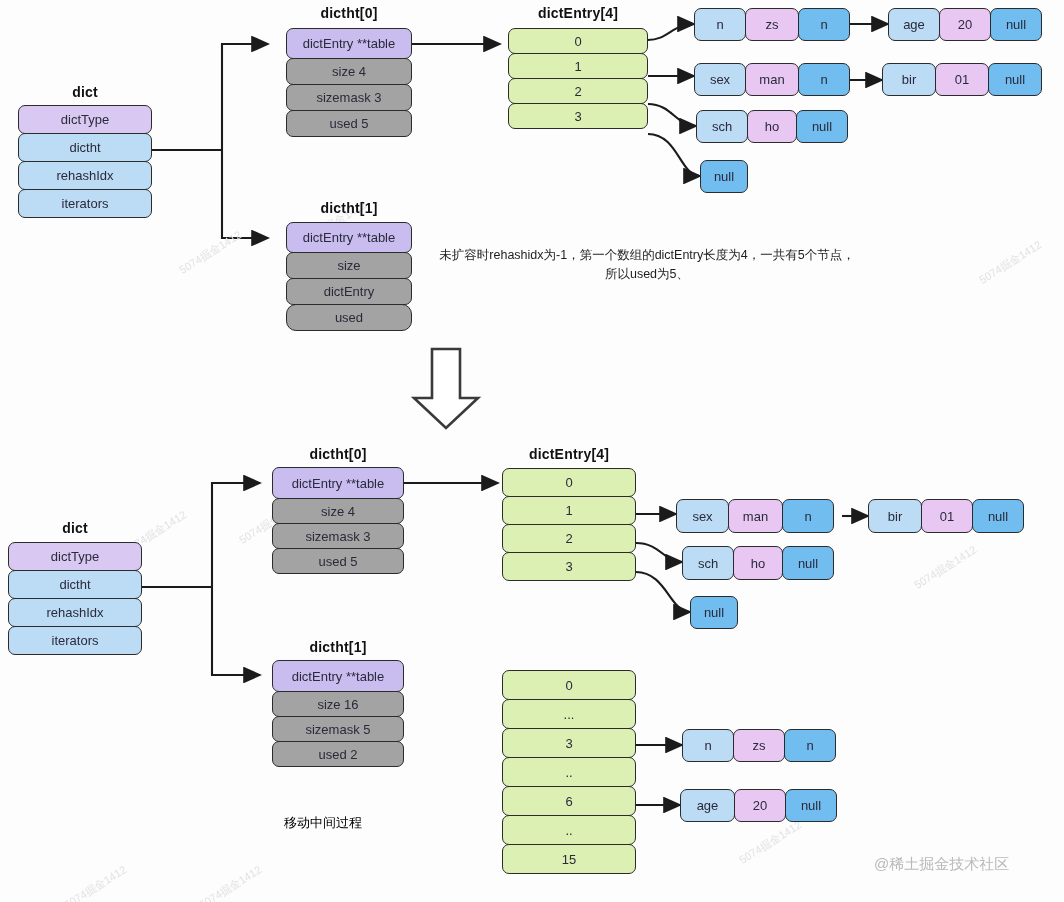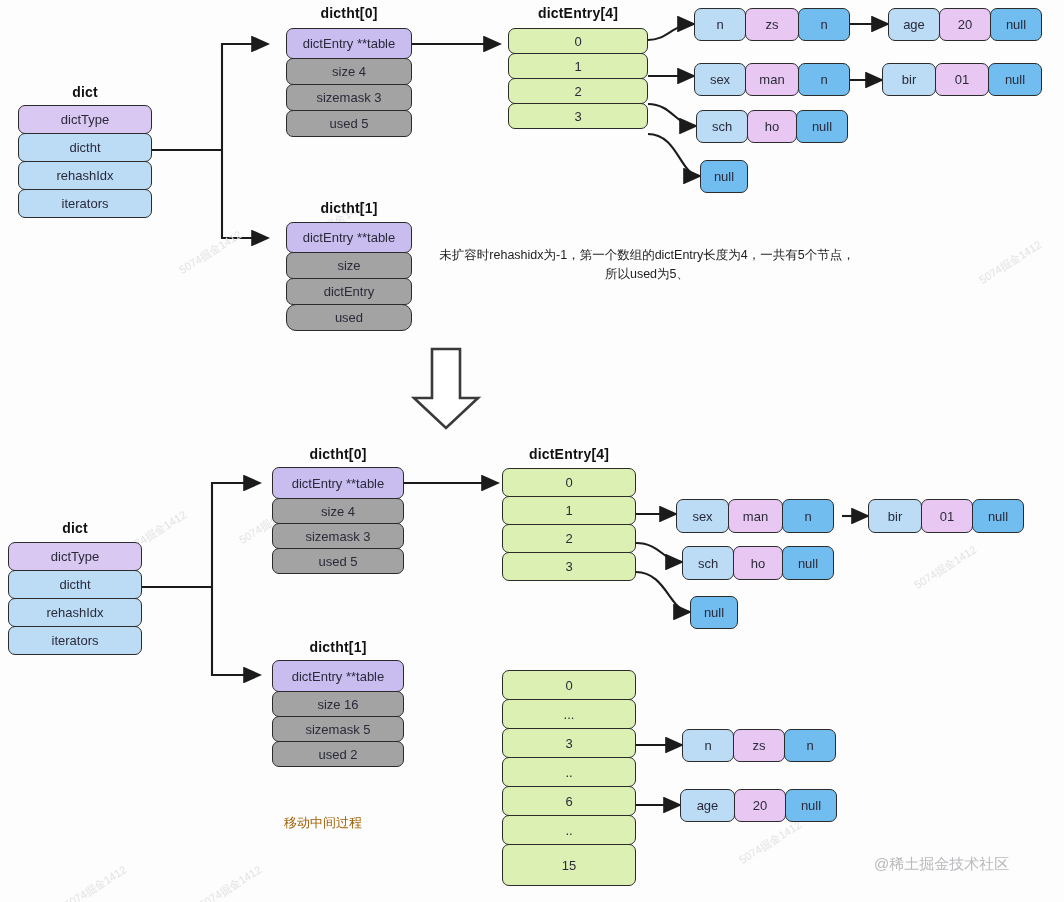--- a/index.html
+++ b/index.html
@@ -32,21 +32,21 @@
   .pink{background:#e8c8f2;}
   .green{background:#ddf0b4;}
 
   .row{position:absolute;display:flex;}
   .row .cell{margin-bottom:0;margin-right:-1px;}
 
   .note{
     position:absolute;text-align:center;font-size:12.5px;color:#1d1d1d;
     line-height:1.5;white-space:pre-line;
   }
-  .caption{position:absolute;font-size:13px;color:#a16207;white-space:nowrap;}
+  .caption{position:absolute;font-size:13px;color:#000000;white-space:nowrap;}
   .watermark{
     position:absolute;font-size:15px;color:#b9b9bd;white-space:nowrap;
   }
   .wm-diag{
     position:absolute;font-size:11px;color:#e2e2e6;
     transform:rotate(-32deg);white-space:nowrap;user-select:none;
   }
 </style>
 </head>
 <body>
@@ -205,21 +205,21 @@
     <div class="cell green" style="height:29px;">3</div>
   </div>
 
   <div class="stack" style="left:502px;top:670px;width:134px;">
     <div class="cell green" style="height:30px;">0</div>
     <div class="cell green" style="height:30px;">...</div>
     <div class="cell green" style="height:30px;">3</div>
     <div class="cell green" style="height:30px;">..</div>
     <div class="cell green" style="height:30px;">6</div>
     <div class="cell green" style="height:30px;">..</div>
-    <div class="cell green" style="height:42px;">15</div>
+    <div class="cell green" style="height:30px;">15</div>
   </div>
 
   <div class="row" style="left:676px;top:499px;">
     <div class="cell blue" style="width:53px;height:34px;">sex</div>
     <div class="cell pink" style="width:55px;height:34px;">man</div>
     <div class="cell blue-d" style="width:52px;height:34px;">n</div>
   </div>
   <div class="row" style="left:868px;top:499px;">
     <div class="cell blue" style="width:54px;height:34px;">bir</div>
     <div class="cell pink" style="width:52px;height:34px;">01</div>

